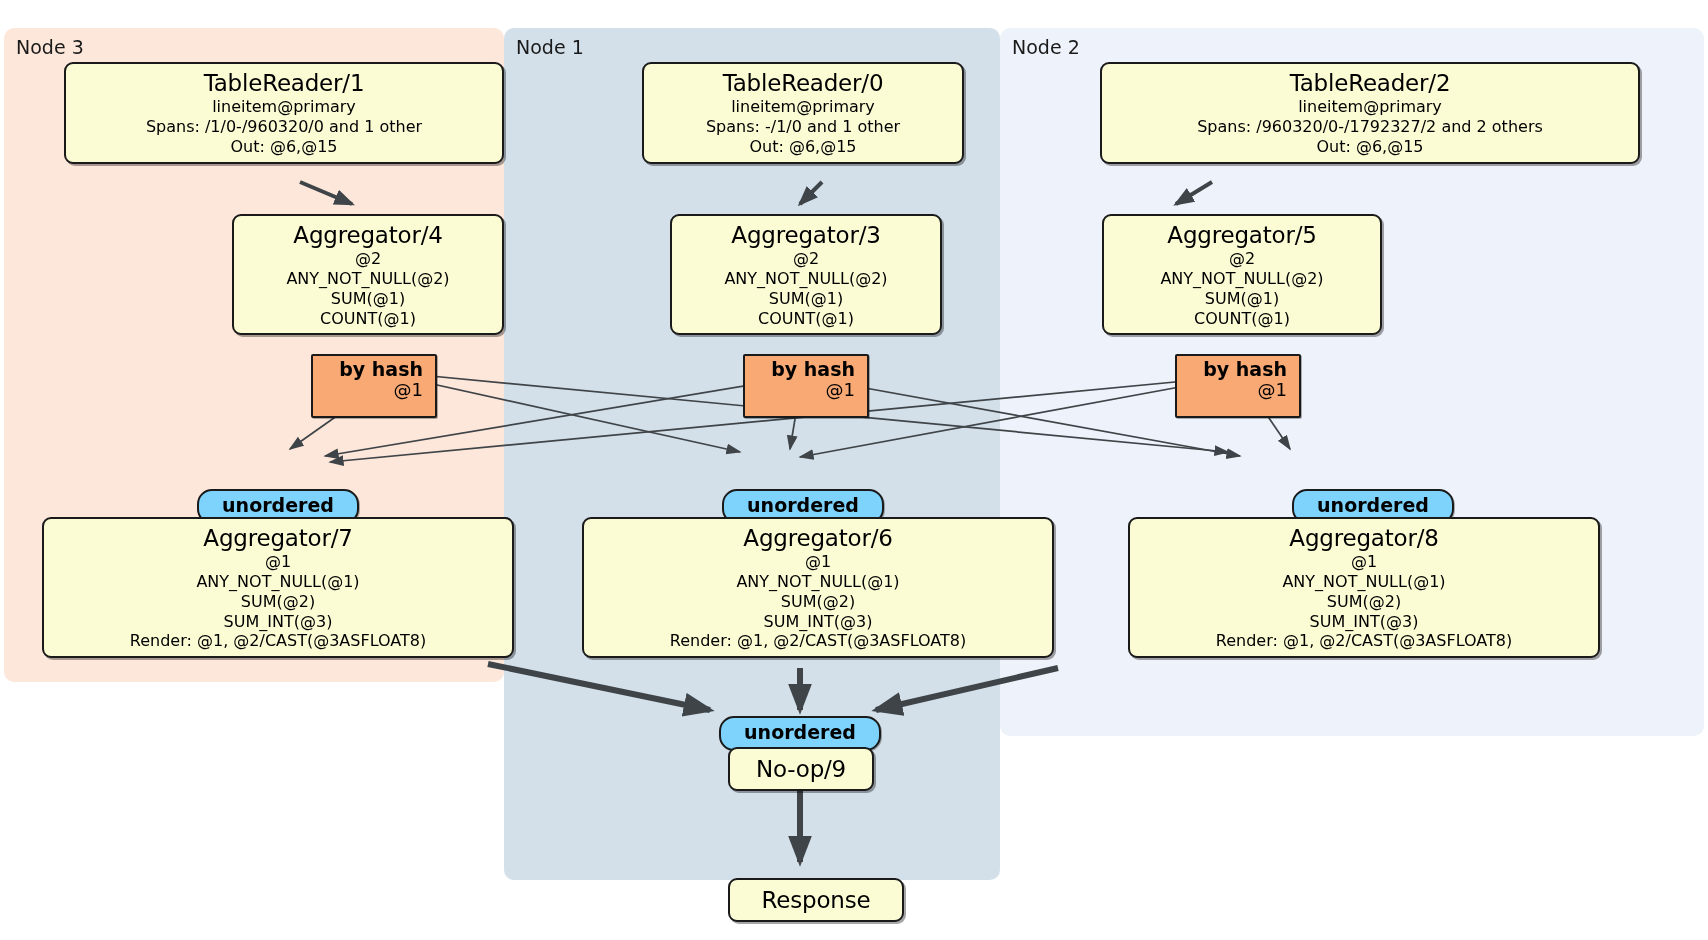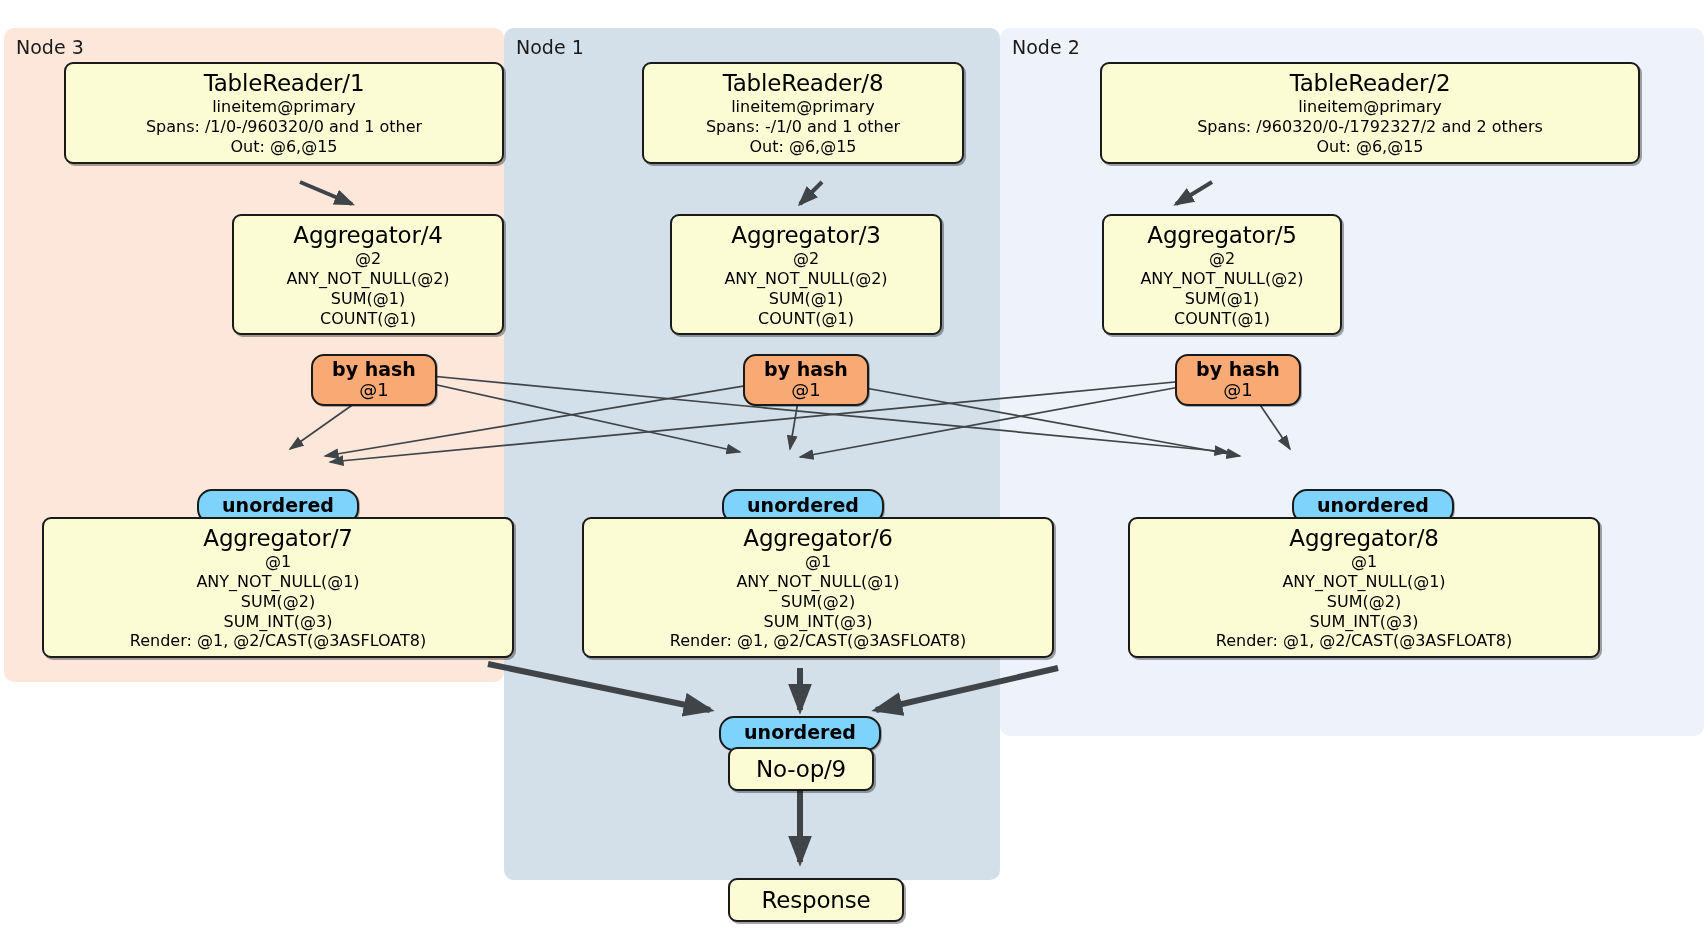--- a/index.html
+++ b/index.html
@@ -89,22 +89,23 @@
   .badge {
     position: absolute;
     box-sizing: border-box;
     border: 2px solid #1a1a1a;
     text-align: center;
     color: #000000;
     box-shadow: 1px 1px 0 rgba(0,0,0,0.3);
   }
   .badge-hash {
     background: #f8a974;
-    border-radius: 13px;
-    padding: 3px 12px 4px 12px;
+    border-radius: 2px;
+    padding: 3px 12px 16px 12px;
+    text-align: right;
   }
   .badge-hash .bt {
     font-weight: bold;
     font-size: 19px;
     line-height: 1.12;
     white-space: nowrap;
   }
   .badge-hash .bs {
     font-size: 18px;
     line-height: 1.12;
@@ -171,21 +172,21 @@
   </svg>
 
   <div class="proc" id="tr1" style="left:64px; top:38px; width:440px;">
     <div class="title">TableReader/1</div>
     <div class="line">lineitem@primary</div>
     <div class="line">Spans: /1/0-/960320/0 and 1 other</div>
     <div class="line">Out: @6,@15</div>
   </div>
 
   <div class="proc" id="tr0" style="left:642px; top:38px; width:322px;">
-    <div class="title">TableReader/8</div>
+    <div class="title">TableReader/0</div>
     <div class="line">lineitem@primary</div>
     <div class="line">Spans: -/1/0 and 1 other</div>
     <div class="line">Out: @6,@15</div>
   </div>
 
   <div class="proc" id="tr2" style="left:1100px; top:38px; width:540px;">
     <div class="title">TableReader/2</div>
     <div class="line">lineitem@primary</div>
     <div class="line">Spans: /960320/0-/1792327/2 and 2 others</div>
     <div class="line">Out: @6,@15</div>
@@ -200,21 +201,21 @@
   </div>
 
   <div class="proc" id="agg3" style="left:670px; top:190px; width:272px;">
     <div class="title">Aggregator/3</div>
     <div class="line">@2</div>
     <div class="line">ANY_NOT_NULL(@2)</div>
     <div class="line">SUM(@1)</div>
     <div class="line">COUNT(@1)</div>
   </div>
 
-  <div class="proc" id="agg5" style="left:1102px; top:190px; width:240px;">
+  <div class="proc" id="agg5" style="left:1102px; top:190px; width:280px;">
     <div class="title">Aggregator/5</div>
     <div class="line">@2</div>
     <div class="line">ANY_NOT_NULL(@2)</div>
     <div class="line">SUM(@1)</div>
     <div class="line">COUNT(@1)</div>
   </div>
 
   <div class="badge badge-hash" style="left:311px; top:330px; width:126px;">
     <div class="bt">by hash</div>
     <div class="bs">@1</div>

